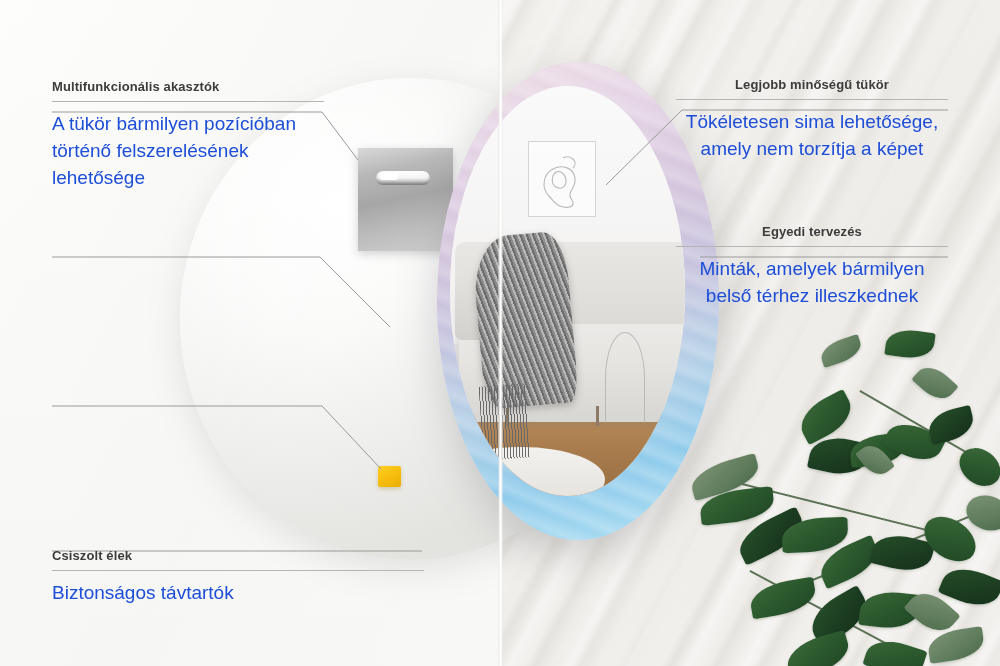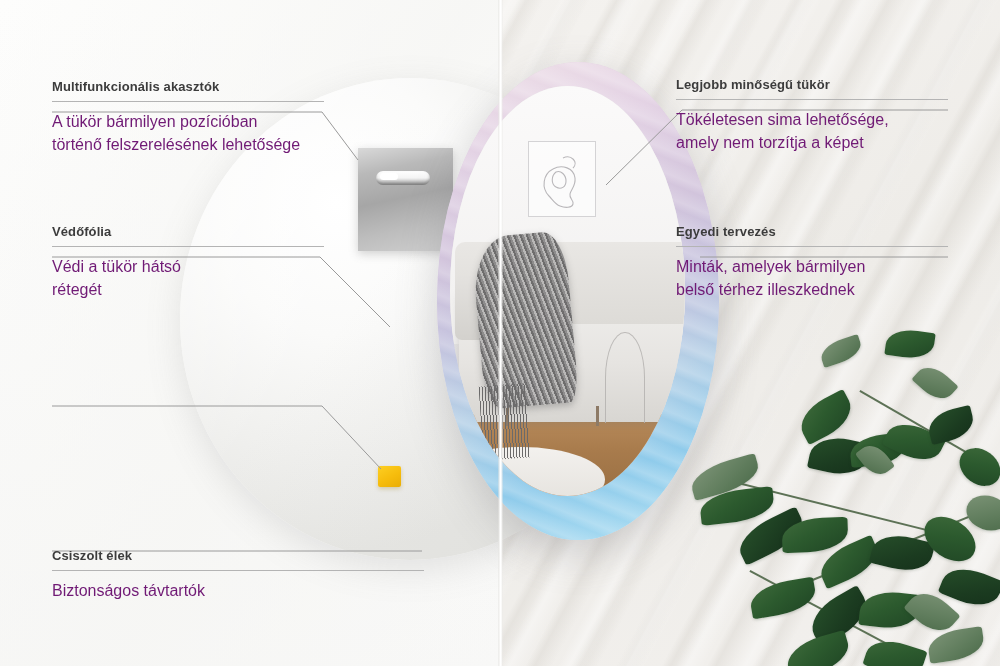--- a/index.html
+++ b/index.html
@@ -175,23 +175,23 @@
   .stem{position:absolute;background:#5d7256;height:1.5px;transform-origin:left center;}
 
   
   .callout{position:absolute;}
   .c-title{
     font-size:13px;font-weight:bold;color:#3c3c3c;letter-spacing:.1px;
     white-space:nowrap;
   }
   .c-rule{height:1px;background:#b4b4b4;margin-top:7px;}
   .c-desc{
-    font-size:16px;color:#701a75;line-height:1.42;margin-top:9px;white-space:pre-line;
-  }
-  .callout.right .c-title,.callout.right .c-desc{text-align:left;}
+    font-size:19px;color:#1d4ed8;line-height:1.42;margin-top:9px;white-space:pre-line;
+  }
+  .callout.right .c-title,.callout.right .c-desc{text-align:center;}
 
   .lines{position:absolute;left:0;top:0;width:1000px;height:666px;pointer-events:none;}
 </style>
 </head>
 <body>
 
 <div class="stage">
 
   <div class="bg-left"></div>
   <div class="bg-right"></div>
@@ -276,26 +276,20 @@
     <polyline points="948,257 700,257" fill="none" stroke="#9a9a9a" stroke-width="1"></polyline>
   </svg>
 
   <div class="callout" style="left:52px;top:79px;width:272px;">
     <div class="c-title">Multifunkcionális akasztók</div>
     <div class="c-rule"></div>
     <div class="c-desc">A tükör bármilyen pozícióban
 történő felszerelésének lehetősége</div>
   </div>
 
-  <div class="callout" style="left:52px;top:224px;width:272px;">
-    <div class="c-title">Védőfólia</div>
-    <div class="c-rule"></div>
-    <div class="c-desc">Védi a tükör hátsó
-rétegét</div>
-  </div>
 
 
   <div class="callout" style="left:52px;top:548px;width:372px;">
     <div class="c-title">Csiszolt élek</div>
     <div class="c-rule"></div>
     <div class="c-desc">Biztonságos távtartók</div>
   </div>
 
   <div class="callout right" style="left:676px;top:77px;width:272px;">
     <div class="c-title">Legjobb minőségű tükör</div>

